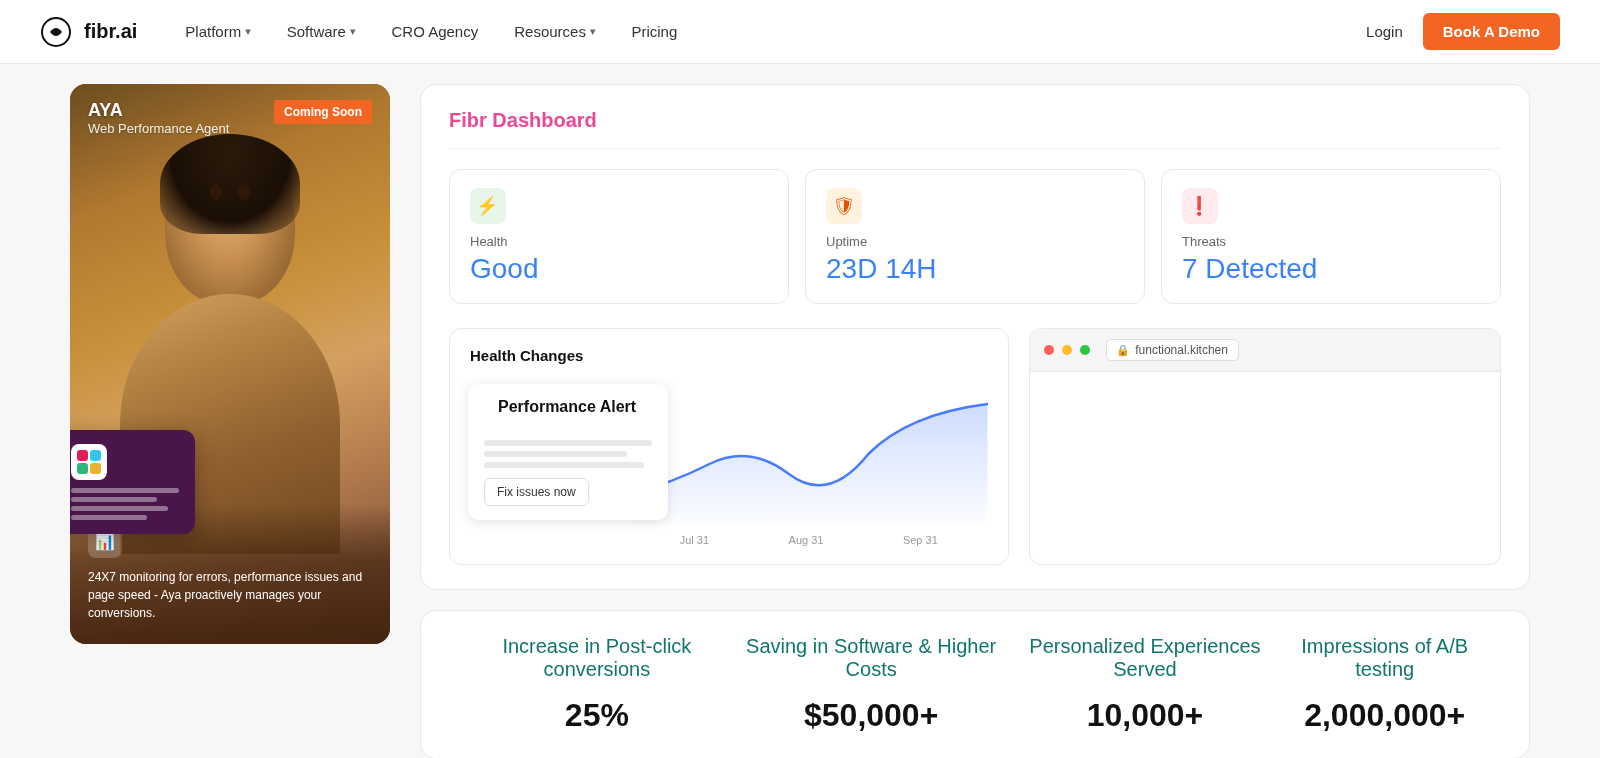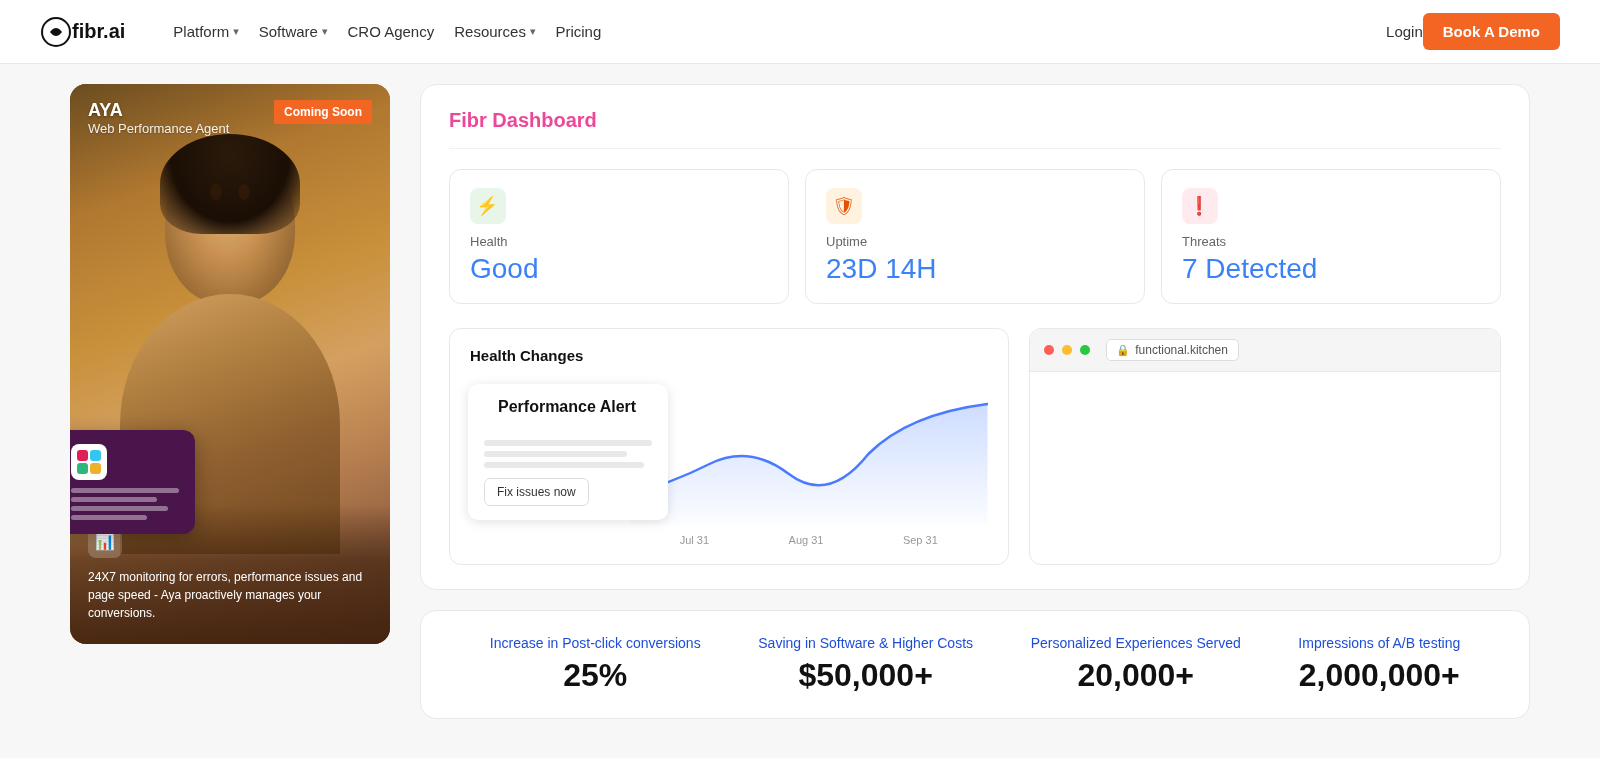--- a/index.html
+++ b/index.html
@@ -13,48 +13,49 @@
       display: flex;
       align-items: center;
       padding: 0 40px;
       position: sticky;
       top: 0;
       z-index: 100;
     }
     .navbar-logo {
       display: flex;
       align-items: center;
-      gap: 0;
+      gap: 12px;
       font-weight: 700;
       font-size: 20px;
       color: #111;
       margin-right: 48px;
     }
     .logo-icon {
       width: 32px;
       height: 32px;
     }
     .navbar-links {
       display: flex;
       align-items: center;
-      gap: 20px;
+      gap: 36px;
       flex: 1;
     }
     .nav-link {
       font-size: 15px;
       color: #333;
       cursor: pointer;
       display: flex;
       align-items: center;
       gap: 4px;
     }
     .nav-link .chevron { font-size: 11px; color: #666; }
     .navbar-right {
       display: flex;
       align-items: center;
+      gap: 20px;
     }
     .login-link { font-size: 15px; color: #333; cursor: pointer; }
     .book-demo-btn {
       background: #f26522;
       color: #fff;
       border: none;
       border-radius: 6px;
       padding: 10px 20px;
       font-size: 15px;
       font-weight: 600;
@@ -372,21 +373,21 @@
       position: absolute;
       top: 5px;
       left: 50%;
       transform: translateX(-50%);
       width: 30px;
       height: 50px;
       background: rgba(255,255,200,0.5);
       border-radius: 0 0 50% 50%;
     }
     .stat-item { text-align: center; }
-    .stat-item-label { font-size: 14px; color: #1d4ed8; margin-bottom: 6px; }
+    .stat-item-label { font-size: 20px; color: #0f766e; margin-bottom: 16px; }
     .stat-item-value { font-size: 32px; font-weight: 800; color: #111; }
 
     
     .slack-hash {
       display: grid;
       grid-template-columns: 1fr 1fr;
       gap: 2px;
       width: 24px;
       height: 24px;
     }
@@ -561,21 +562,21 @@
         <div class="stat-item">
           <div class="stat-item-label">Increase in Post-click conversions</div>
           <div class="stat-item-value">25%</div>
         </div>
         <div class="stat-item">
           <div class="stat-item-label">Saving in Software &amp; Higher Costs</div>
           <div class="stat-item-value">$50,000+</div>
         </div>
         <div class="stat-item">
           <div class="stat-item-label">Personalized Experiences Served</div>
-          <div class="stat-item-value">20,000+</div>
+          <div class="stat-item-value">10,000+</div>
         </div>
         <div class="stat-item">
           <div class="stat-item-label">Impressions of A/B testing</div>
           <div class="stat-item-value">2,000,000+</div>
         </div>
       </div>
     </div>
   </div>
 
 </div>

